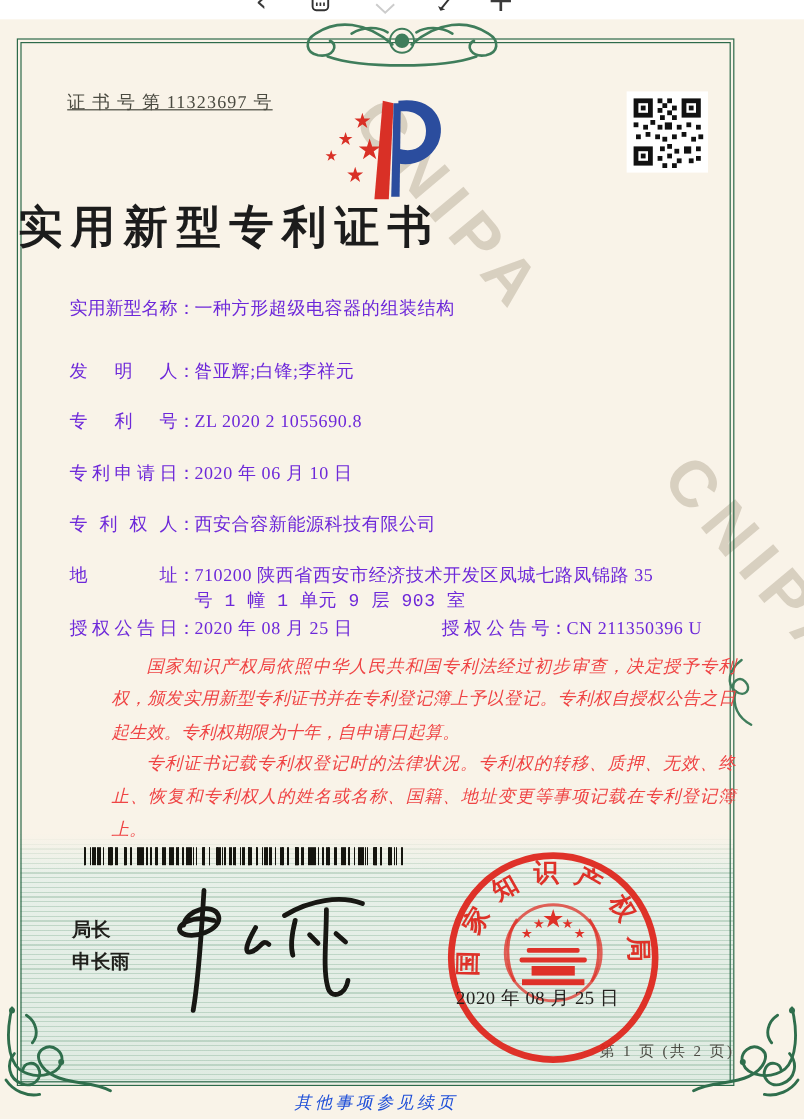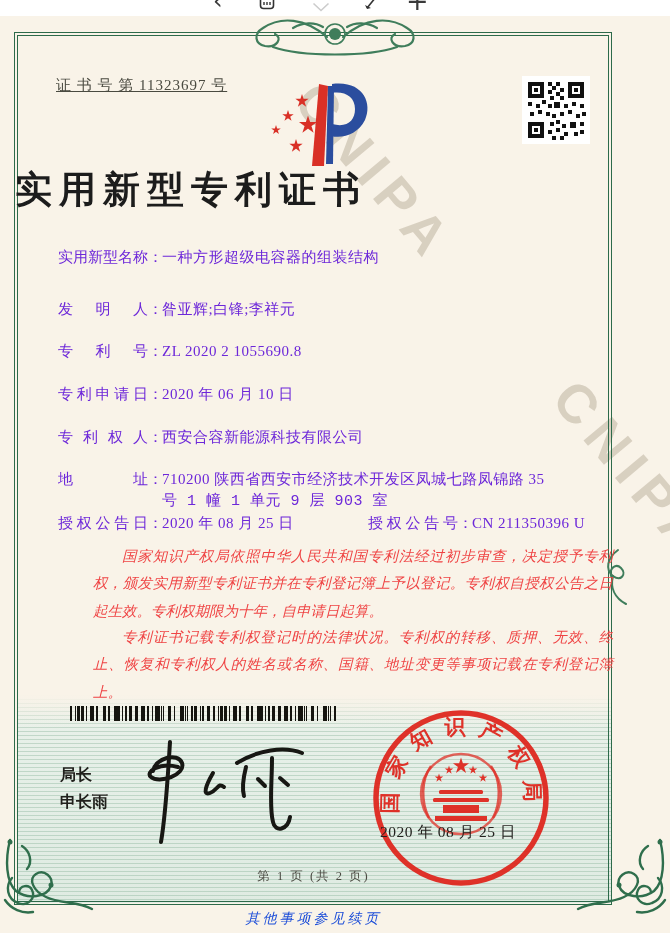--- a/index.html
+++ b/index.html
@@ -55,21 +55,21 @@
 
   
   .signer{left:60px;font-size:16px;font-weight:bold;color:#20201c;
           font-family:"Liberation Sans","DejaVu Sans",sans-serif;z-index:7;text-align:right;}
 
   #signature{left:125px;top:733px;z-index:8;}
   #seal{left:369px;top:706px;z-index:9;}
   #sealdate{left:358px;top:822px;width:180px;text-align:center;font-size:15.5px;
             letter-spacing:.5px;color:#23211e;z-index:10;}
 
-  #pagefooter{left:15px;top:868px;width:597px;text-align:center;font-size:12.5px;
+  #pagefooter{left:15px;top:868px;width:597px;text-align:right;font-size:12.5px;
               color:#4a4a42;letter-spacing:2px;z-index:7;}
   #contnote{left:15px;top:910px;width:597px;text-align:center;font-size:14px;font-style:italic;
             color:#1d4ed8;letter-spacing:3px;z-index:7;}
 
   .orn{z-index:6;}
 </style>
 </head>
 <body>
 
 <div id="stage">

